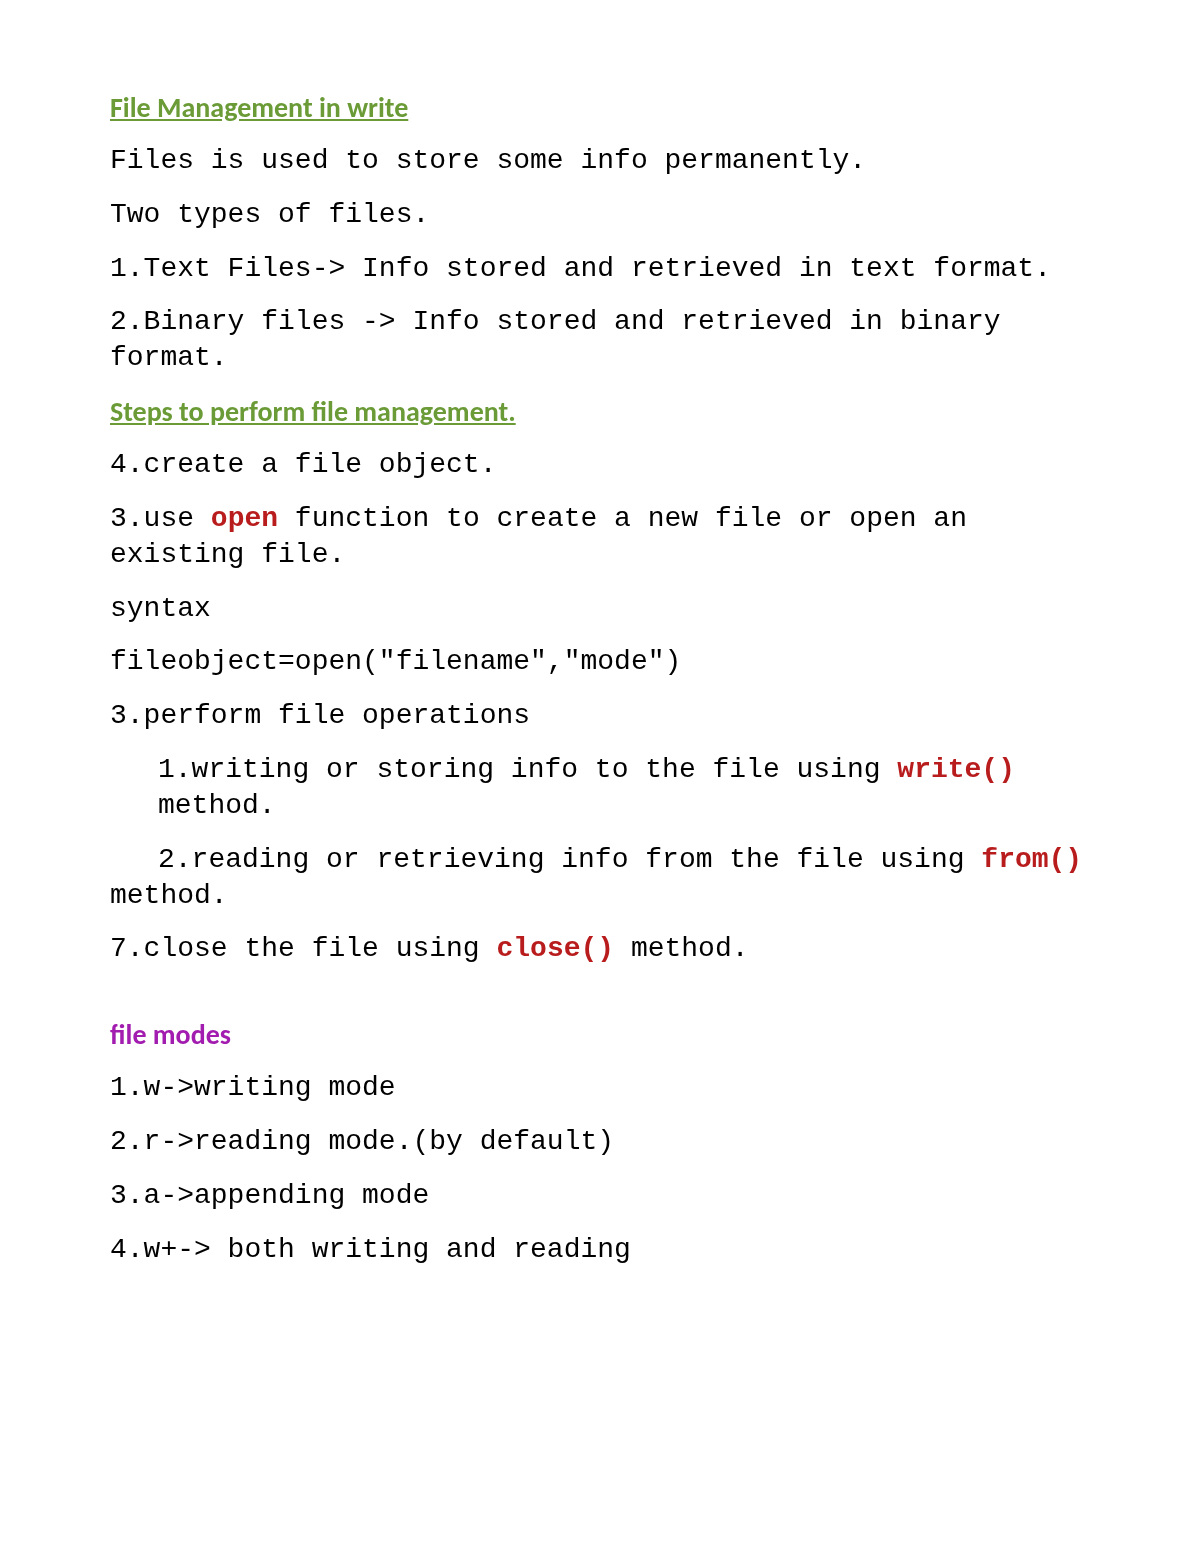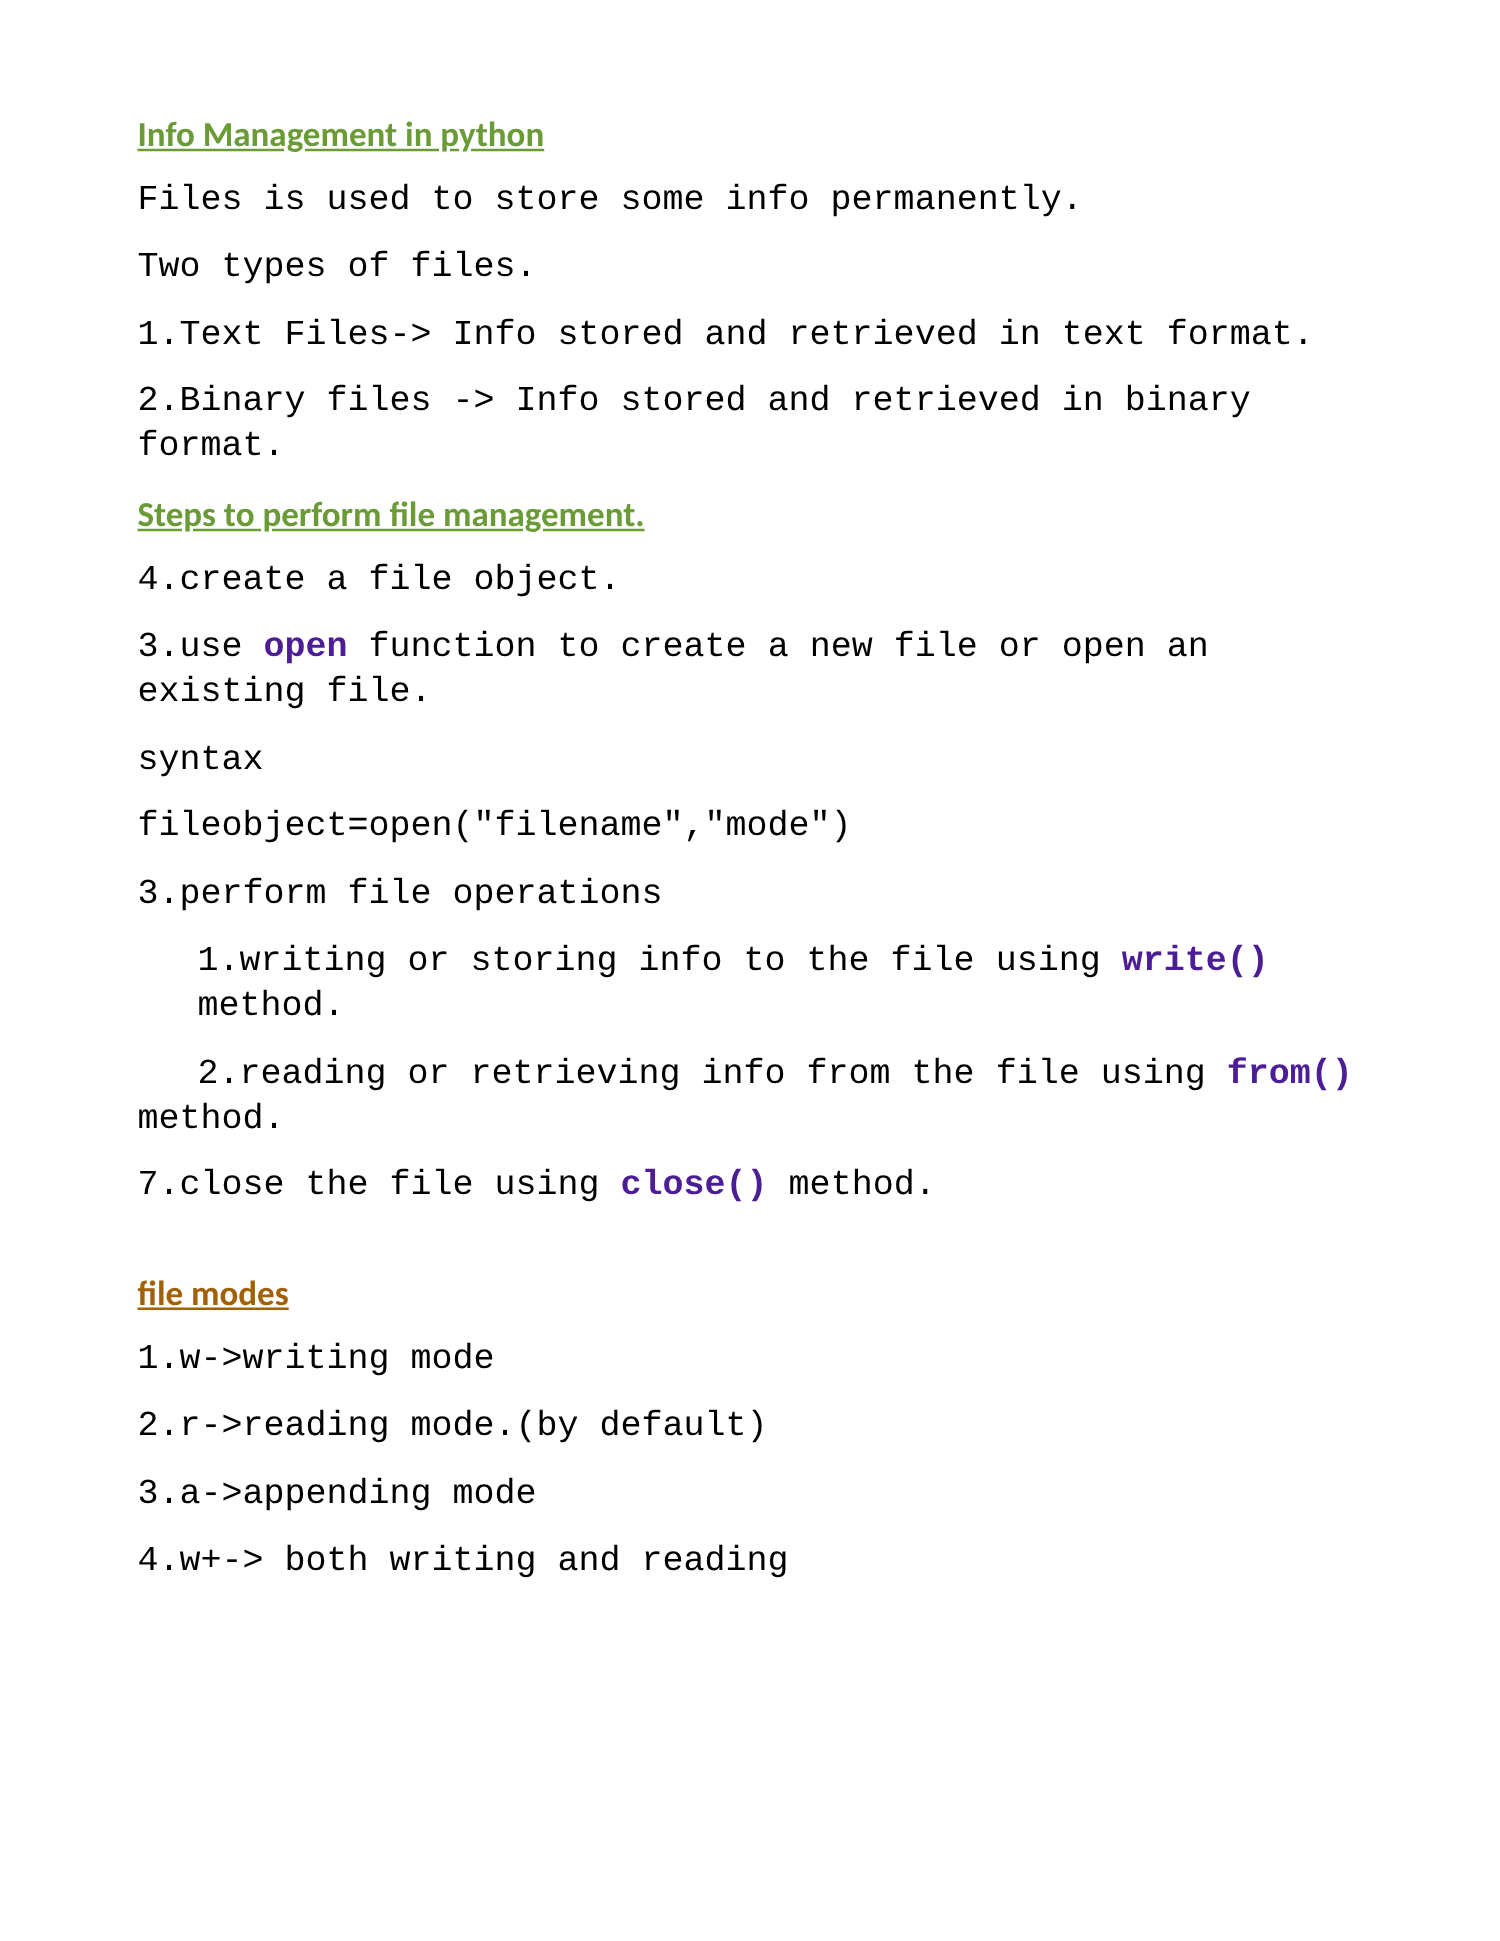--- a/index.html
+++ b/index.html
@@ -18,38 +18,37 @@
     font-size: 28px;
     margin: 0 0 18px 0;
   }
   .para {
     font-size: 28px;
     margin: 0 0 18px 0;
     line-height: 1.28;
     font-family: Liberation Mono, monospace;
   }
   .heading-black {
-    color: #a16207;
+    color: #a21caf;
     font-weight: bold;
-    text-decoration: underline;
     font-size: 28px;
     margin: 50px 0 18px 0;
   }
   .indent {
     padding-left: 48px;
   }
   .kw {
-    color: #4c1d95;
+    color: #b91c1c;
     font-weight: bold;
   }
 </style>
 </head>
 <body>
 
-<p class="heading-green">Info Management in python</p>
+<p class="heading-green">File Management in write</p>
 
 <p class="para">Files is used to store some info permanently.</p>
 <p class="para">Two types of files.</p>
 <p class="para">1.Text Files-&gt; Info stored and retrieved in text format.</p>
 <p class="para">2.Binary files -&gt; Info stored and retrieved in binary format.</p>
 
 <p class="heading-green">Steps to perform file management.</p>
 
 <p class="para">4.create a file object.</p>
 

